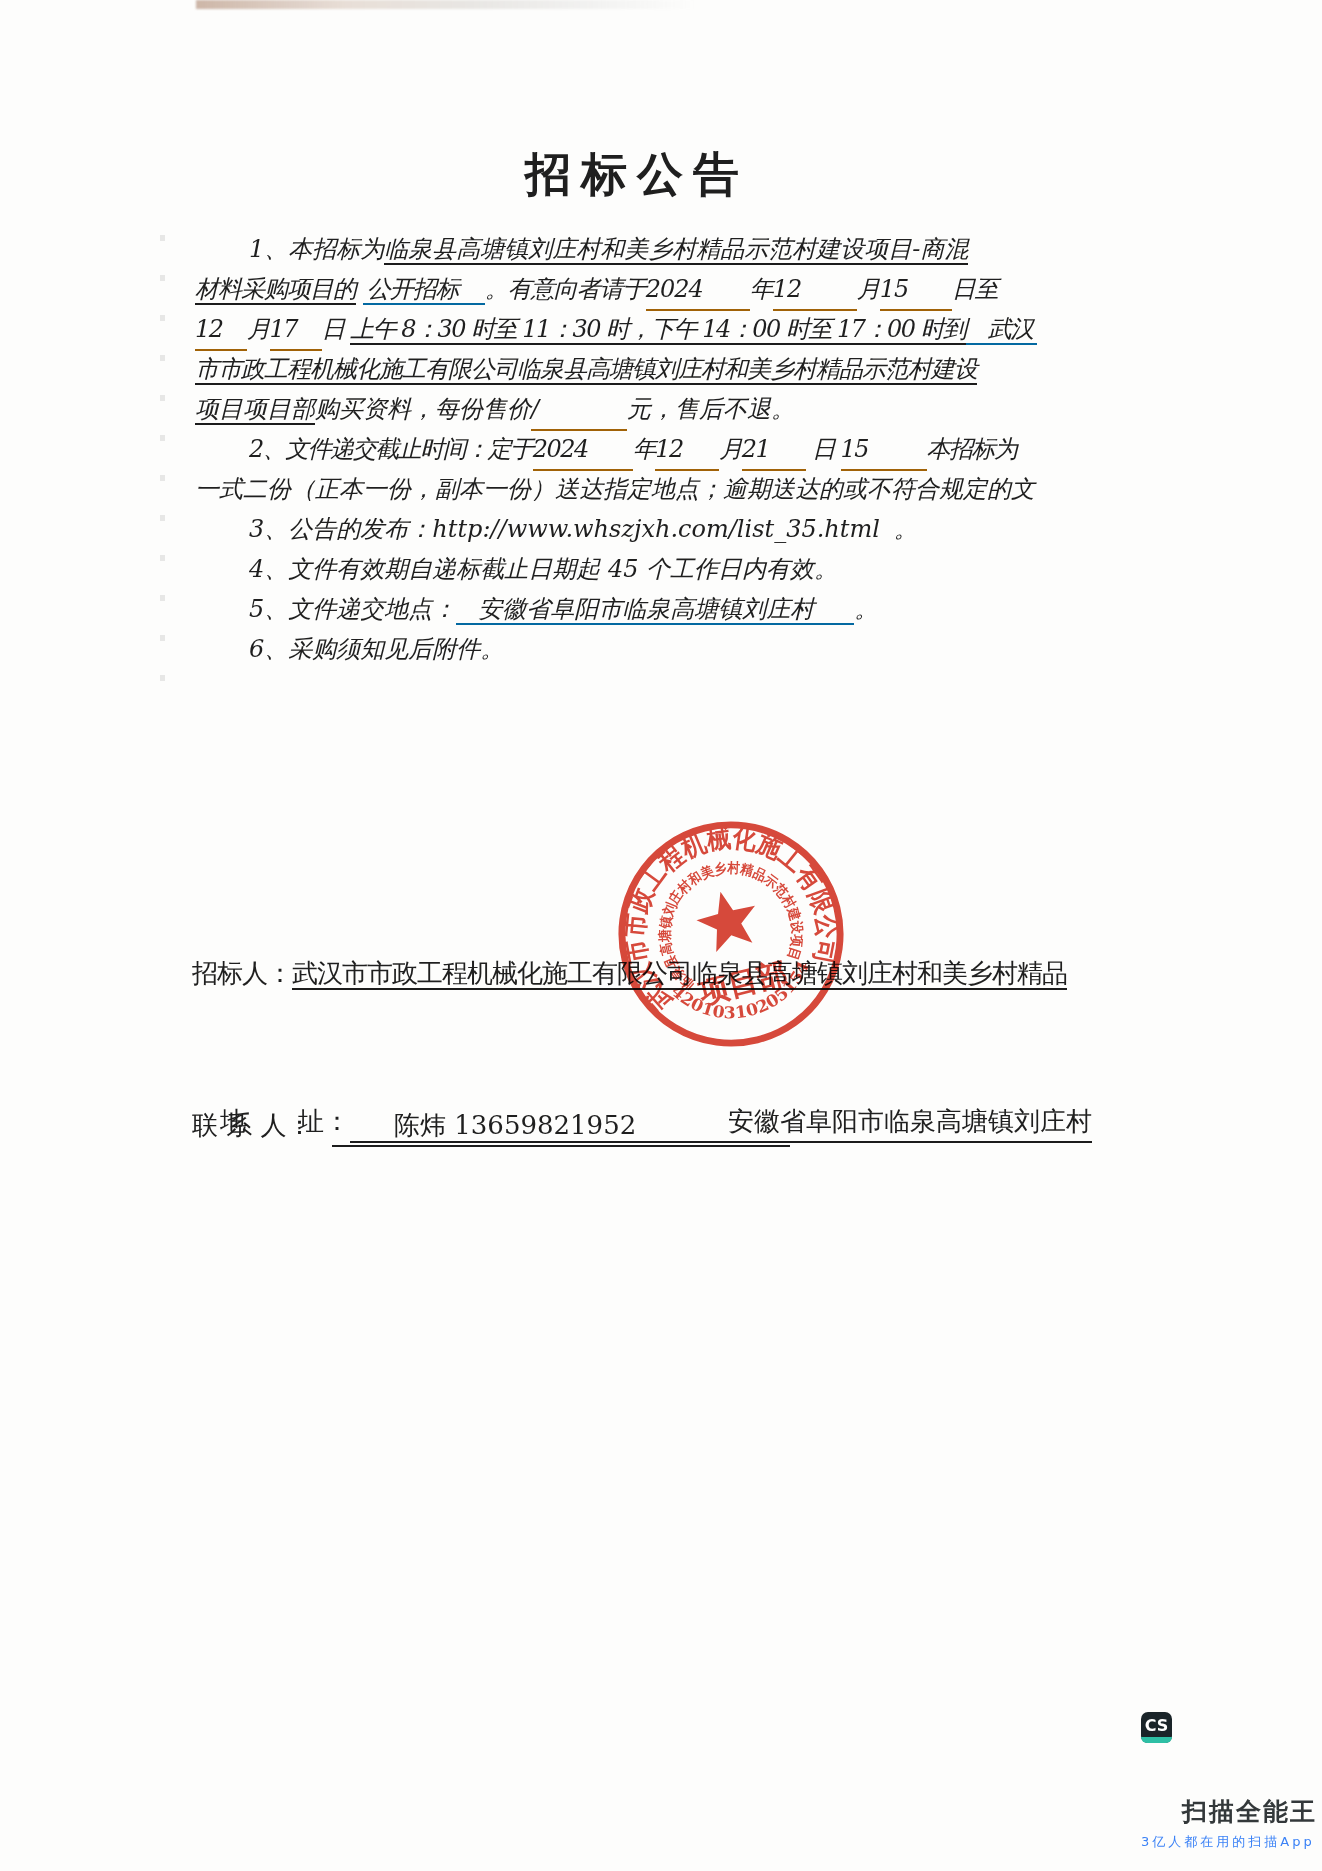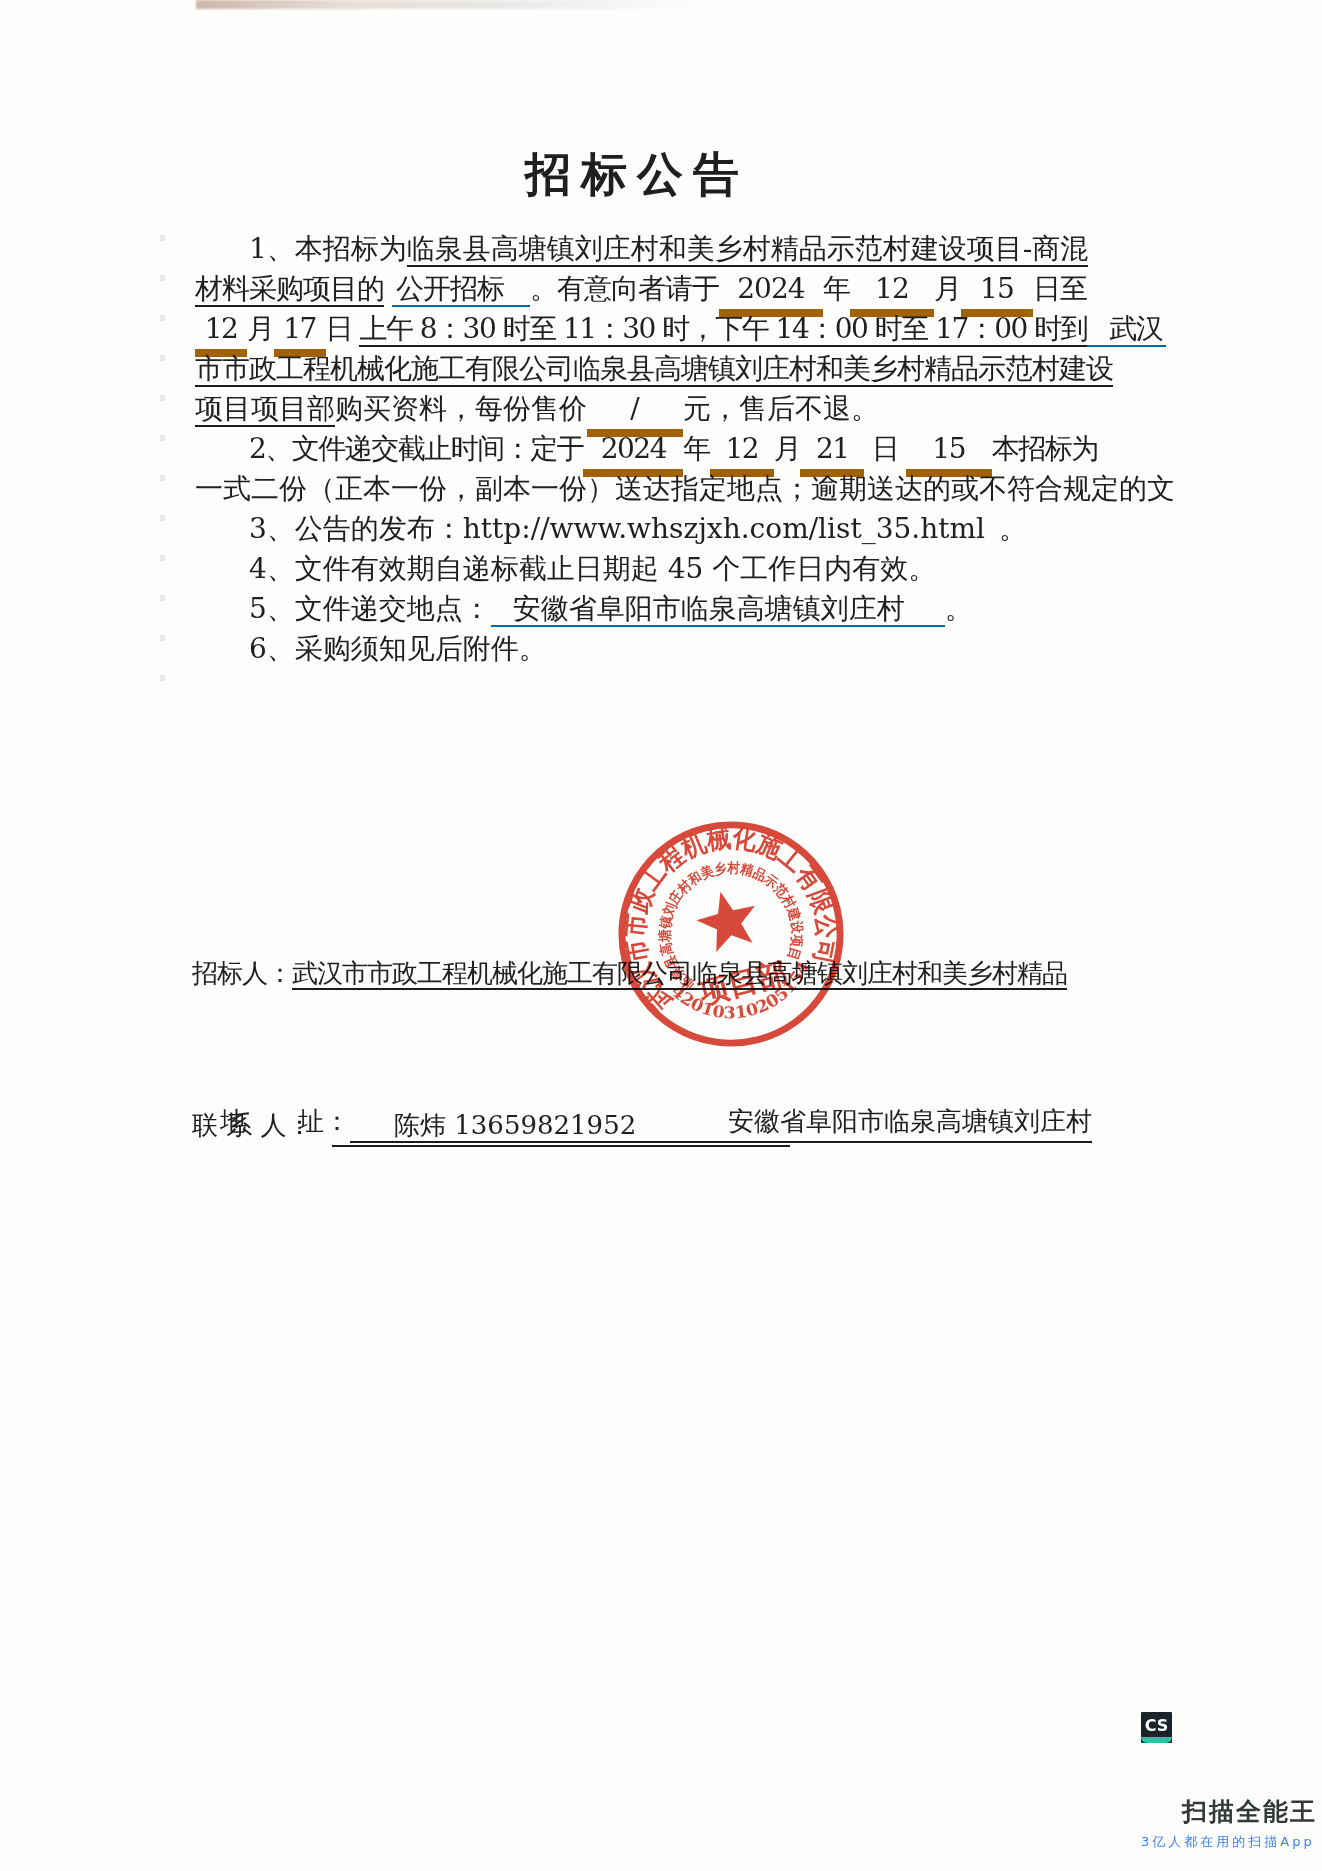--- a/index.html
+++ b/index.html
@@ -22,44 +22,44 @@
     position:absolute;left:160px;top:235px;width:5px;height:470px;
     background:repeating-linear-gradient(180deg,rgba(80,80,80,.28) 0 6px,rgba(0,0,0,0) 6px 40px);
     opacity:.45;filter:blur(.4px);
   }
   .title{
     position:absolute;left:195px;top:144px;width:884px;
     text-align:center;font-size:46px;font-weight:700;letter-spacing:10px;
   }
   .body-block{
     position:absolute;left:195px;top:229px;width:890px;
-    font-size:28px;line-height:40px;
+    font-size:24px;line-height:40px;font-style:italic;
   }
   .line{height:40px;white-space:nowrap;}
   .tight{letter-spacing:-1px;}
   .vtight{letter-spacing:-1.5px;}
   .indent{display:inline-block;width:54px;}
   .u{border-bottom:2px solid #1c1c1c;}
   .u-pad{border-bottom:2px solid #0369a1;padding:0 4px;text-align:center;}
-  .blank{display:inline-block;border-bottom:8px solid #a16207;text-align:center;}
+  .blank{display:inline-block;border-bottom:2px solid #a16207;}
   .footer-line{
     position:absolute;left:192px;width:900px;
     font-size:26px;line-height:40px;white-space:nowrap;
   }
   .flabel{display:inline-block;width:140px;}
   
   .stamp{
     position:absolute;left:612px;top:814px;width:238px;height:240px;
     transform:rotate(-14deg);
     mix-blend-mode:multiply;opacity:.92;
   }
   
   .wm-logo{
     position:absolute;left:1141px;top:1712px;width:31px;height:31px;
-    background:#1a2429;border-radius:1px;
+    background:#1a2429;border-radius:7px;
     color:#fff;font-family:"DejaVu Sans","Liberation Sans",sans-serif;
     font-weight:700;font-size:16px;text-align:center;line-height:27px;
   }
   .wm-logo .strip{
     position:absolute;left:0;bottom:0;width:31px;height:6px;
     background:#2ebfa5;border-radius:0 0 7px 7px;
   }
   .wm-title{
     position:absolute;left:1182px;top:1795px;
     font-family:"DejaVu Sans","Liberation Sans",sans-serif;

